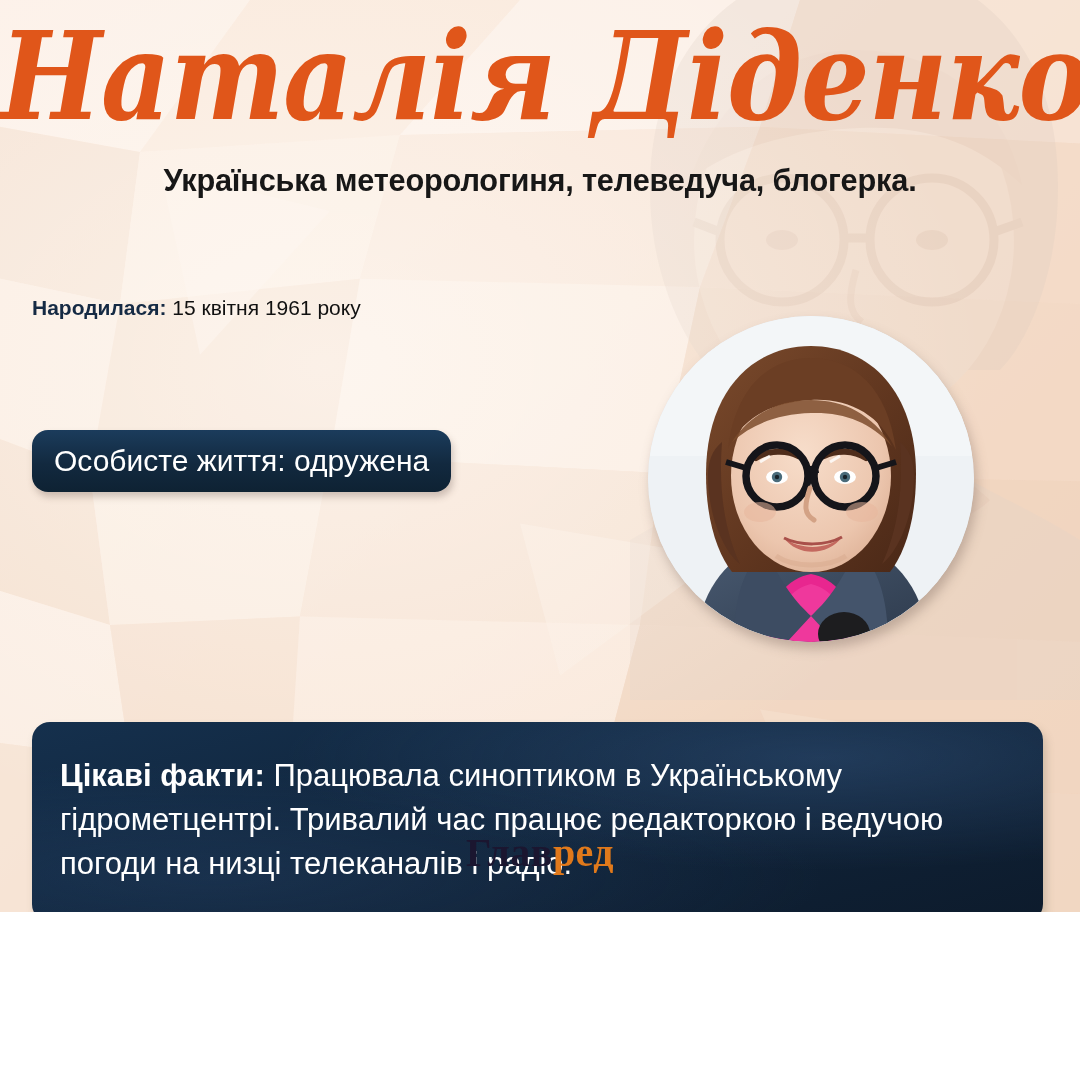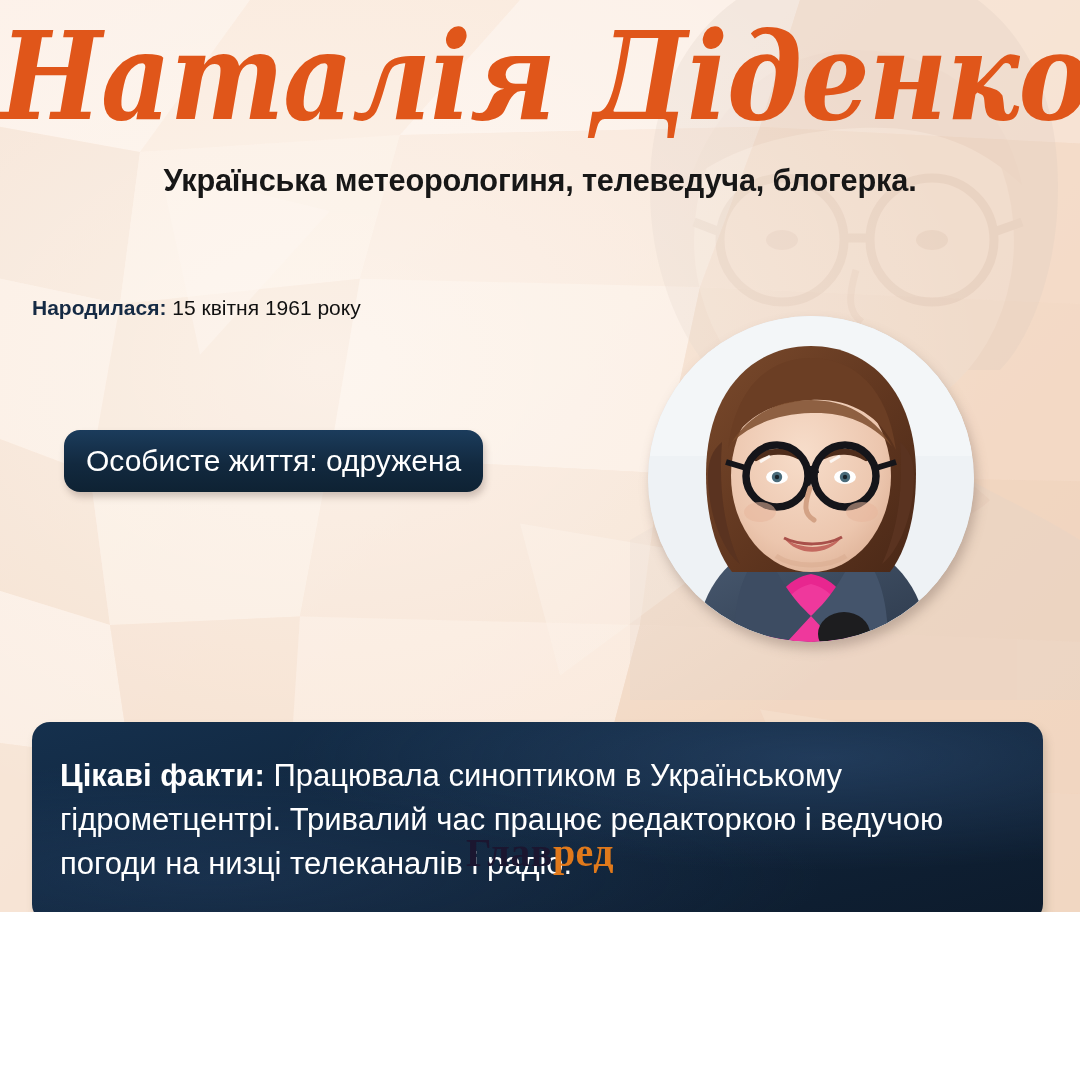--- a/index.html
+++ b/index.html
@@ -98,21 +98,20 @@
   }
   .birth .val { font-weight: 400; }
 
   
   .badge {
     position: absolute;
     display: inline-flex;
     align-items: center;
     border-radius: 16px;
     box-shadow: 2px 5px 7px rgba(90,70,60,.28);
-    margin-left: 32px;
   }
 
   .badge-personal {
     left: 32px;
     top: 430px;
     height: 62px;
     padding: 0 22px;
     background: linear-gradient(180deg, #1b3c5c 0%, #12293f 55%, #0e2233 100%);
     color: #ffffff;
     font-size: 30px;

